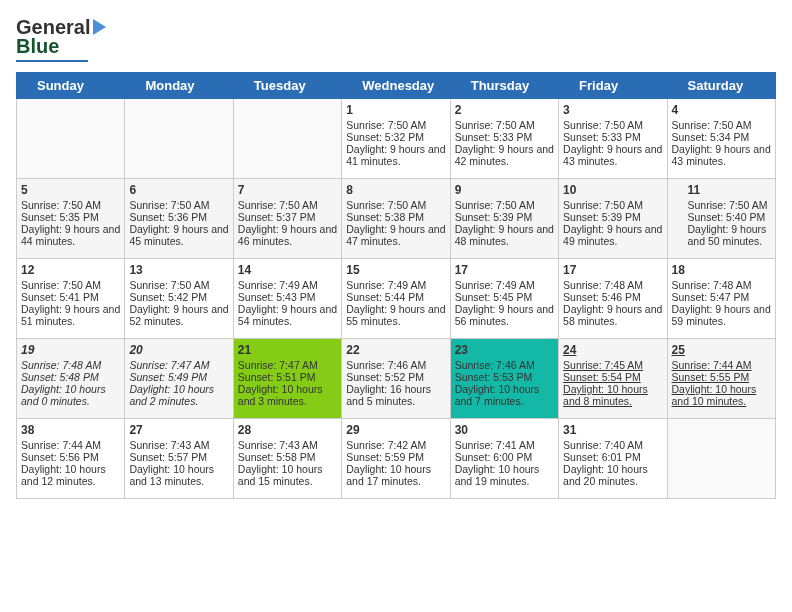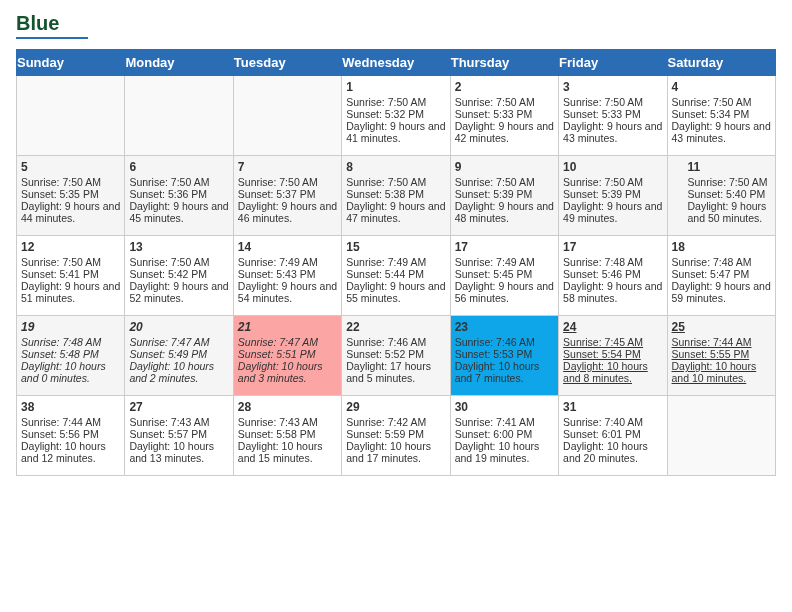--- a/index.html
+++ b/index.html
@@ -36,21 +36,21 @@
     table {
       width: 100%;
       border-collapse: collapse;
       table-layout: fixed;
     }
     th {
       background-color: #2a6db5;
       color: #fff;
       font-size: 13px;
       font-weight: bold;
-      padding: 5px 0;
+      padding: 5px 20px;
       text-align: left;
       border: 1px solid #2a6db5;
     }
     td {
       border: 1px solid #ccc;
       vertical-align: top;
       padding: 4px 4px;
       font-size: 10.5px;
       color: #333;
       height: 80px;
@@ -65,20 +65,24 @@
       display: block;
       margin-bottom: 2px;
     }
     .empty { background: #f9f9f9; }
   </style>
 </head>
 <body>
 
 <div class="header">
   <div class="logo">
+    <div style="display:flex;align-items:center;">
+      <span style="font-size:20px;font-weight:bold;color:#333;">General</span>
+      <span style="display:inline-block;width:0;height:0;border-top:8px solid transparent;border-bottom:8px solid transparent;border-left:13px solid #4a90d9;margin-left:3px;margin-top:-2px;"></span>
+    </div>
     <div style="font-size:20px;font-weight:bold;color:#14532d;margin-top:-4px;">Blue</div>
     <div style="width:72px;height:2px;background:#2a6db5;margin-top:2px;"></div>
   </div>
   <div class="title-block">
     <div class="month-title"></div>
     <div class="location"></div>
   </div>
 </div>
 
 <table>
@@ -217,33 +221,33 @@
           <div>Sunrise: 7:48 AM</div>
           <div>Sunset: 5:48 PM</div>
           <div>Daylight: 10 hours and 0 minutes.</div>
         </td>
         <td style="background: rgb(245, 245, 245); font-style: italic;">
           <span class="day-num">20</span>
           <div>Sunrise: 7:47 AM</div>
           <div>Sunset: 5:49 PM</div>
           <div>Daylight: 10 hours and 2 minutes.</div>
         </td>
-        <td style="background: #fca5a5; font-style: italic;">
+        <td style="background: #84cc16;">
           <span class="day-num">21</span>
           <div>Sunrise: 7:47 AM</div>
           <div>Sunset: 5:51 PM</div>
           <div>Daylight: 10 hours and 3 minutes.</div>
         </td>
         <td style="background: rgb(245, 245, 245);">
           <span class="day-num">22</span>
           <div>Sunrise: 7:46 AM</div>
           <div>Sunset: 5:52 PM</div>
-          <div>Daylight: 17 hours and 5 minutes.</div>
-        </td>
-        <td style="background: #0ea5e9; margin-top: 27px;">
+          <div>Daylight: 16 hours and 5 minutes.</div>
+        </td>
+        <td style="background: #14b8a6; margin-top: 27px;">
           <span class="day-num">23</span>
           <div>Sunrise: 7:46 AM</div>
           <div>Sunset: 5:53 PM</div>
           <div>Daylight: 10 hours and 7 minutes.</div>
         </td>
         <td style="background: rgb(245, 245, 245); text-decoration: underline;">
           <span class="day-num">24</span>
           <div>Sunrise: 7:45 AM</div>
           <div>Sunset: 5:54 PM</div>
           <div>Daylight: 10 hours and 8 minutes.</div>

